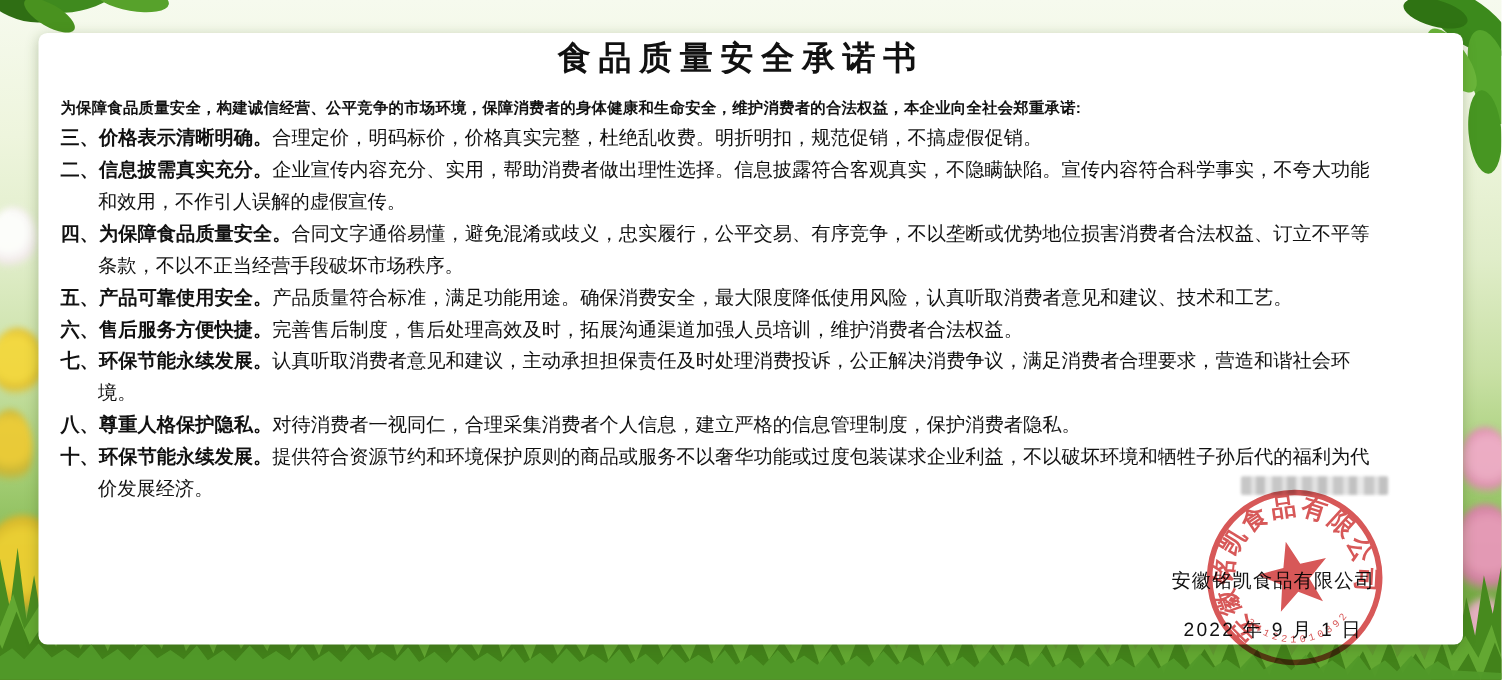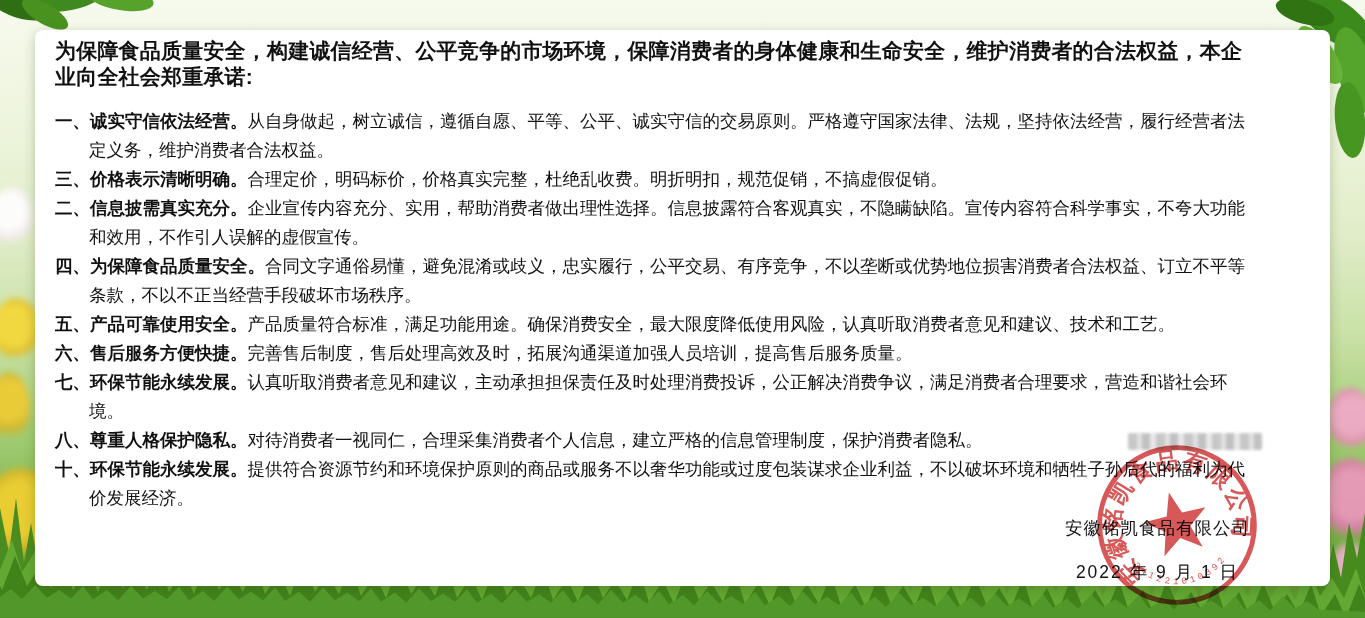--- a/index.html
+++ b/index.html
@@ -40,21 +40,21 @@
     position:absolute; left:35px; top:30px; width:1295px; height:556px;
     background:#ffffff; border-radius:8px; z-index:1;
     box-shadow:0 3px 12px rgba(55,85,25,.30);
     padding:8px 78px 0 20px; color:#111;
   }
   .doc-title {
     text-align:center; font-size:30px; font-weight:bold; letter-spacing:7px;
     line-height:32px; margin-bottom:15px; margin-left:40px; 
   }
   .doc-intro {
-    font-size:21px; font-weight:bold; line-height:26px; margin-bottom:17px;
+    font-size:14px; font-weight:bold; line-height:26px; 
     letter-spacing:0.2px;
   }
   .items .item {
     font-size:17.5px; line-height:29px;
     padding-left:34px; text-indent:-34px;
   }
   .items .lead { font-weight:bold; }
   .items .body { font-weight:normal; }
 
   .signature { position:absolute; right:80px; top:486px; text-align:center; z-index:1; }
@@ -108,28 +108,28 @@
 <svg class="deco grass-back" width="1365" height="90" viewBox="0 0 1365 90">
   <path fill="#63a832" d="M0 90 L0 42 l12 -30 l10 32 l14 -22 l11 24 l13 -34 l12 30 l12 -18 l12 20 l12 -30 l10 32 l14 -22 l11 24 l13 -34 l12 30 l12 -18 l12 20 l12 -30 l10 32 l14 -22 l11 24 l13 -34 l12 30 l12 -18 l12 20 l12 -30 l10 32 l14 -22 l11 24 l13 -34 l12 30 l12 -18 l12 20 l12 -30 l10 32 l14 -22 l11 24 l13 -34 l12 30 l12 -18 l12 20 l12 -30 l10 32 l14 -22 l11 24 l13 -34 l12 30 l12 -18 l12 20 l12 -30 l10 32 l14 -22 l11 24 l13 -34 l12 30 l12 -18 l12 20 l12 -30 l10 32 l14 -22 l11 24 l13 -34 l12 30 l12 -18 l12 20 l12 -30 l10 32 l14 -22 l11 24 l13 -34 l12 30 l12 -18 l12 20 l12 -30 l10 32 l14 -22 l11 24 l13 -34 l12 30 l12 -18 l12 20 l12 -30 l10 32 l14 -22 l11 24 l13 -34 l12 30 l12 -18 l12 20 l12 -30 l10 32 l14 -22 l11 24 l13 -34 l12 30 l12 -18 l12 20 l12 -30 l10 32 l14 -22 l11 24 l13 -34 l12 30 l12 -18 l12 20 l12 -30 l10 32 l14 -22 l11 24 l13 -34 l12 30 l12 -18 l12 20 l12 -30 l10 32 l14 -22 l11 24 l13 -34 l12 30 l12 -18 l12 20 L1500 90 Z"></path>
   <path fill="#3e7d17" opacity="0.9" transform="translate(-45,16)" d="M0 90 L0 42 l12 -30 l10 32 l14 -22 l11 24 l13 -34 l12 30 l12 -18 l12 20 l12 -30 l10 32 l14 -22 l11 24 l13 -34 l12 30 l12 -18 l12 20 l12 -30 l10 32 l14 -22 l11 24 l13 -34 l12 30 l12 -18 l12 20 l12 -30 l10 32 l14 -22 l11 24 l13 -34 l12 30 l12 -18 l12 20 l12 -30 l10 32 l14 -22 l11 24 l13 -34 l12 30 l12 -18 l12 20 l12 -30 l10 32 l14 -22 l11 24 l13 -34 l12 30 l12 -18 l12 20 l12 -30 l10 32 l14 -22 l11 24 l13 -34 l12 30 l12 -18 l12 20 l12 -30 l10 32 l14 -22 l11 24 l13 -34 l12 30 l12 -18 l12 20 l12 -30 l10 32 l14 -22 l11 24 l13 -34 l12 30 l12 -18 l12 20 l12 -30 l10 32 l14 -22 l11 24 l13 -34 l12 30 l12 -18 l12 20 l12 -30 l10 32 l14 -22 l11 24 l13 -34 l12 30 l12 -18 l12 20 l12 -30 l10 32 l14 -22 l11 24 l13 -34 l12 30 l12 -18 l12 20 l12 -30 l10 32 l14 -22 l11 24 l13 -34 l12 30 l12 -18 l12 20 l12 -30 l10 32 l14 -22 l11 24 l13 -34 l12 30 l12 -18 l12 20 l12 -30 l10 32 l14 -22 l11 24 l13 -34 l12 30 l12 -18 l12 20 L1500 90 Z"></path>
 </svg>
 
 <svg class="deco grass-front" width="1365" height="38" viewBox="0 0 1365 38">
   <path fill="#52992a" transform="scale(1,0.42) translate(-25,0)" d="M0 90 L0 42 l12 -30 l10 32 l14 -22 l11 24 l13 -34 l12 30 l12 -18 l12 20 l12 -30 l10 32 l14 -22 l11 24 l13 -34 l12 30 l12 -18 l12 20 l12 -30 l10 32 l14 -22 l11 24 l13 -34 l12 30 l12 -18 l12 20 l12 -30 l10 32 l14 -22 l11 24 l13 -34 l12 30 l12 -18 l12 20 l12 -30 l10 32 l14 -22 l11 24 l13 -34 l12 30 l12 -18 l12 20 l12 -30 l10 32 l14 -22 l11 24 l13 -34 l12 30 l12 -18 l12 20 l12 -30 l10 32 l14 -22 l11 24 l13 -34 l12 30 l12 -18 l12 20 l12 -30 l10 32 l14 -22 l11 24 l13 -34 l12 30 l12 -18 l12 20 l12 -30 l10 32 l14 -22 l11 24 l13 -34 l12 30 l12 -18 l12 20 l12 -30 l10 32 l14 -22 l11 24 l13 -34 l12 30 l12 -18 l12 20 l12 -30 l10 32 l14 -22 l11 24 l13 -34 l12 30 l12 -18 l12 20 l12 -30 l10 32 l14 -22 l11 24 l13 -34 l12 30 l12 -18 l12 20 l12 -30 l10 32 l14 -22 l11 24 l13 -34 l12 30 l12 -18 l12 20 l12 -30 l10 32 l14 -22 l11 24 l13 -34 l12 30 l12 -18 l12 20 L1500 90 Z"></path>
 </svg>
 
 <div class="card">
+  <h1 class="doc-title">食品质量安全承诺书</h1>
   <p class="doc-intro">为保障食品质量安全，构建诚信经营、公平竞争的市场环境，保障消费者的身体健康和生命安全，维护消费者的合法权益，本企业向全社会郑重承诺:</p>
   <div class="items">
-      <p class="item"><span class="lead">一、诚实守信依法经营。</span><span class="body">从自身做起，树立诚信，遵循自愿、平等、公平、诚实守信的交易原则。严格遵守国家法律、法规，坚持依法经营，履行经营者法定义务，维护消费者合法权益。</span></p>
       <p class="item"><span class="lead">三、价格表示清晰明确。</span><span class="body">合理定价，明码标价，价格真实完整，杜绝乱收费。明折明扣，规范促销，不搞虚假促销。</span></p>
       <p class="item"><span class="lead">二、信息披需真实充分。</span><span class="body">企业宣传内容充分、实用，帮助消费者做出理性选择。信息披露符合客观真实，不隐瞒缺陷。宣传内容符合科学事实，不夸大功能和效用，不作引人误解的虚假宣传。</span></p>
       <p class="item"><span class="lead">四、为保障食品质量安全。</span><span class="body">合同文字通俗易懂，避免混淆或歧义，忠实履行，公平交易、有序竞争，不以垄断或优势地位损害消费者合法权益、订立不平等条款，不以不正当经营手段破坏市场秩序。</span></p>
       <p class="item"><span class="lead">五、产品可靠使用安全。</span><span class="body">产品质量符合标准，满足功能用途。确保消费安全，最大限度降低使用风险，认真听取消费者意见和建议、技术和工艺。</span></p>
-      <p class="item"><span class="lead">六、售后服务方便快捷。</span><span class="body">完善售后制度，售后处理高效及时，拓展沟通渠道加强人员培训，提高售后服务质量。</span></p>
+      <p class="item"><span class="lead">六、售后服务方便快捷。</span><span class="body">完善售后制度，售后处理高效及时，拓展沟通渠道加强人员培训，维护消费者合法权益。</span></p>
       <p class="item"><span class="lead">七、环保节能永续发展。</span><span class="body">认真听取消费者意见和建议，主动承担担保责任及时处理消费投诉，公正解决消费争议，满足消费者合理要求，营造和谐社会环境。</span></p>
       <p class="item"><span class="lead">八、尊重人格保护隐私。</span><span class="body">对待消费者一视同仁，合理采集消费者个人信息，建立严格的信息管理制度，保护消费者隐私。</span></p>
       <p class="item"><span class="lead">十、环保节能永续发展。</span><span class="body">提供符合资源节约和环境保护原则的商品或服务不以奢华功能或过度包装谋求企业利益，不以破坏环境和牺牲子孙后代的福利为代价发展经济。</span></p>
     </div>
 
   <div class="signature">
     <div class="sig-company">安徽铭凯食品有限公司</div>
     <div class="sig-date">2022 年 9 月 1 日</div>
   </div>
 </div>

